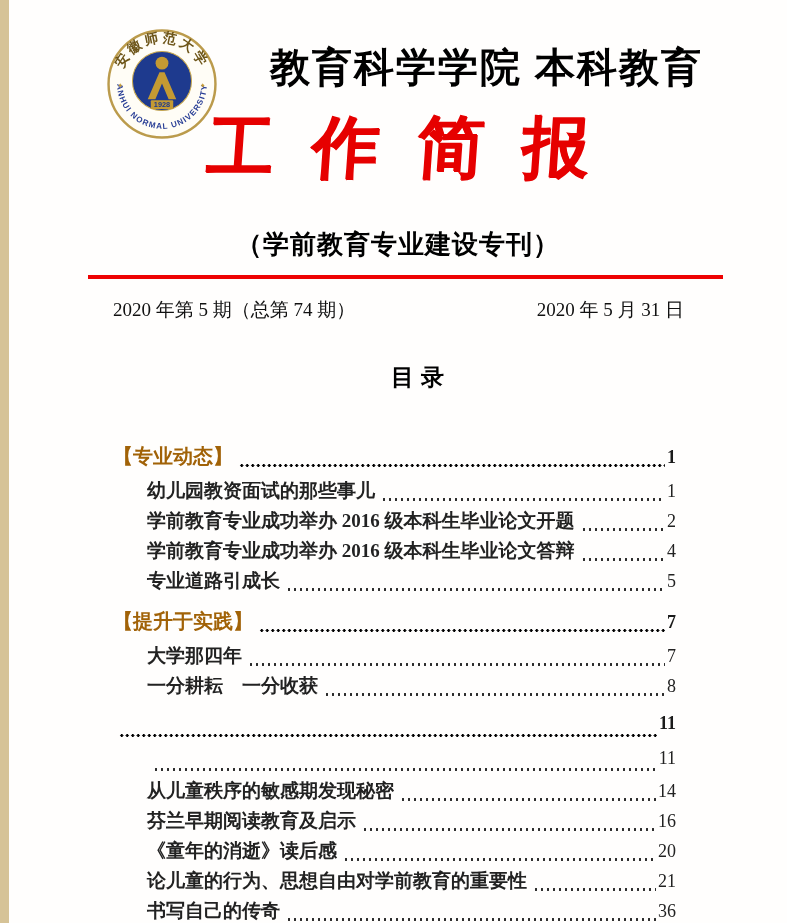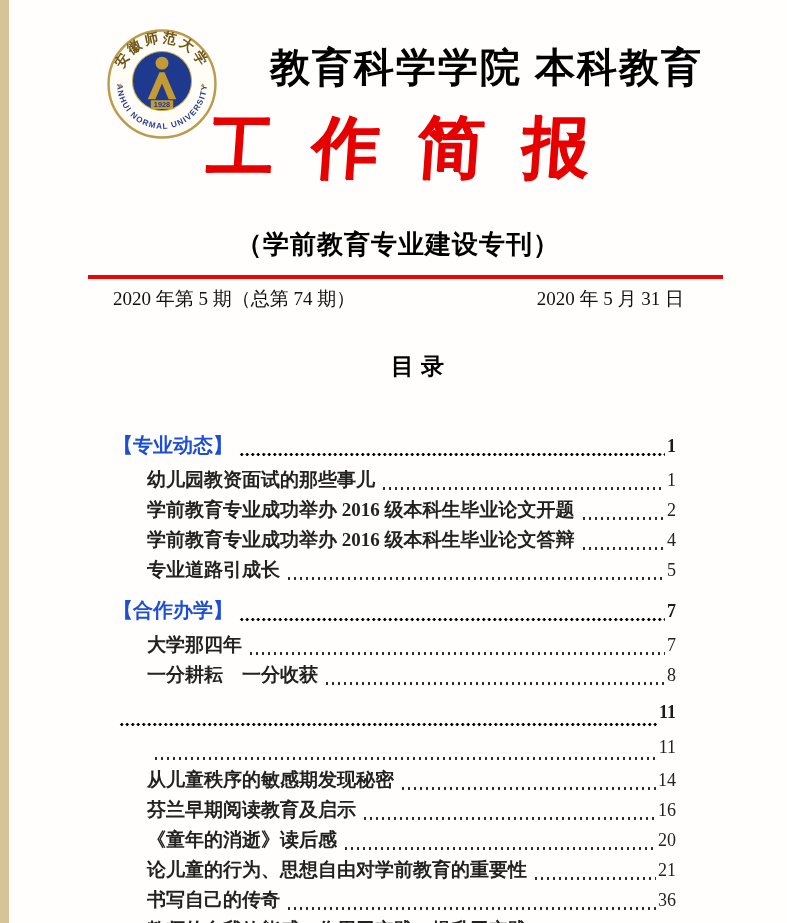--- a/index.html
+++ b/index.html
@@ -34,37 +34,37 @@
     text-align:center; margin-top:16px;
     font-weight:bold; font-size:26px; line-height:34px; color:#000;
     letter-spacing:1px;
   }
   .rule {
     width:635px; height:4px; background:#ee0202;
     margin:13px 0 0 79px;
   }
   .issue-line {
     display:flex; justify-content:space-between; align-items:baseline;
-    margin:9px 0 0 104px; width:571px;
+    margin:20px 0 0 104px; width:571px;
     font-size:19px; line-height:22px; color:#111;
   }
   
   .toc-title {
     text-align:center; margin-top:41px;
     font-weight:bold; font-size:23px; letter-spacing:7px; color:#000;padding-left:46px;
   }
   .toc { margin:50px 0 0 104px; width:563px; }
   .toc-section { margin-top:10px; }
   .toc-section:first-child { margin-top:0; }
   .toc-row { display:flex; align-items:baseline; height:30px; }
   .toc-row .t { white-space:nowrap; }
   .toc-heading { margin-bottom:5px; }
   .toc-heading .t {
     font-family:"Liberation Sans", sans-serif;
-    font-weight:bold; font-size:20px; color:#1d4ed8;
+    font-weight:bold; font-size:20px; color:#a16207;
   }
   .toc-heading .p { font-weight:bold; font-size:18px; }
   .toc-entry { padding-left:34px; }
   .toc-entry .t { font-size:19px; color:#222;font-weight:bold; }
   .toc-entry .p { font-size:18px; color:#222; }
   .leader {
     flex:1; height:5px; align-self:flex-end;
     margin:0 2px 6px 6px;
     background-image:radial-gradient(circle, #2a2a2a 1.1px, transparent 1.5px);
     background-size:6px 5px; background-position:0 100%; background-repeat:repeat-x;
@@ -147,21 +147,21 @@
           <span class="p">4</span>
         </div>
         <div class="toc-row toc-entry">
           <span class="t">专业道路引成长</span>
           <span class="leader"></span>
           <span class="p">5</span>
         </div>
       </section>
       <section class="toc-section">
         <div class="toc-row toc-heading">
-          <span class="t">【合作办学】</span>
+          <span class="t">【提升于实践】</span>
           <span class="leader"></span>
           <span class="p">7</span>
         </div>
         <div class="toc-row toc-entry">
           <span class="t">大学那四年</span>
           <span class="leader"></span>
           <span class="p">7</span>
         </div>
         <div class="toc-row toc-entry">
           <span class="t">一分耕耘　一分收获</span>

